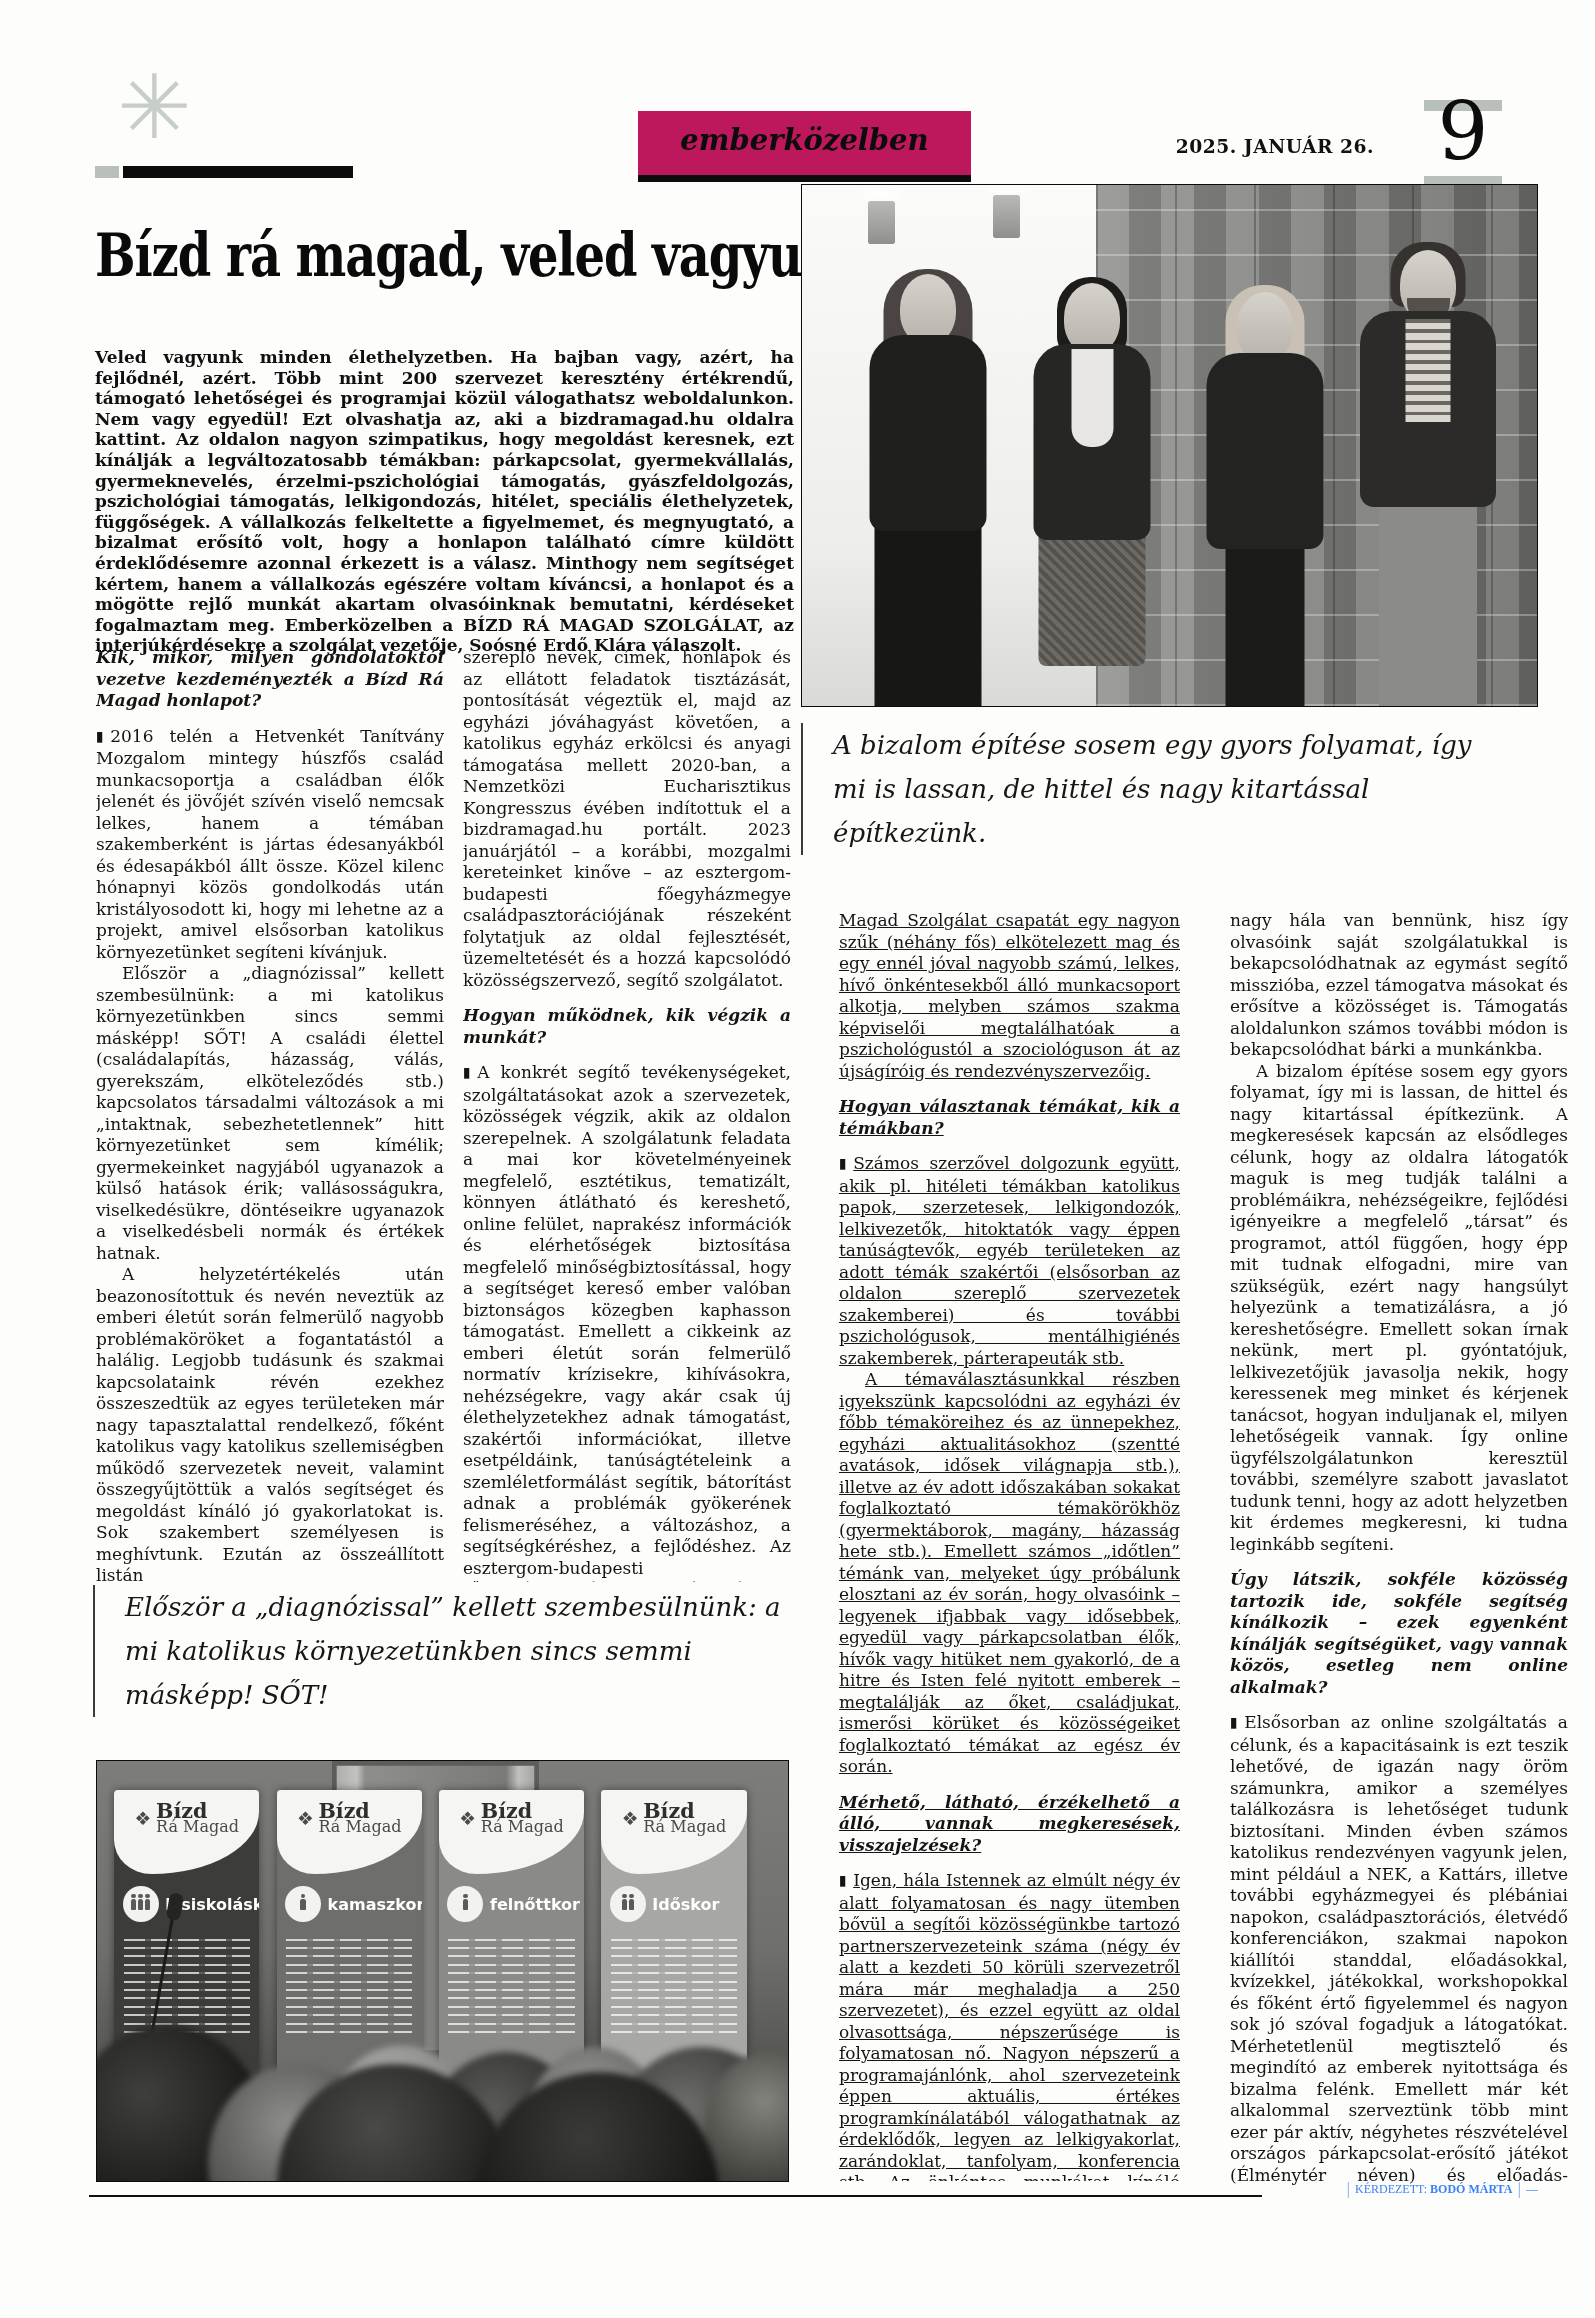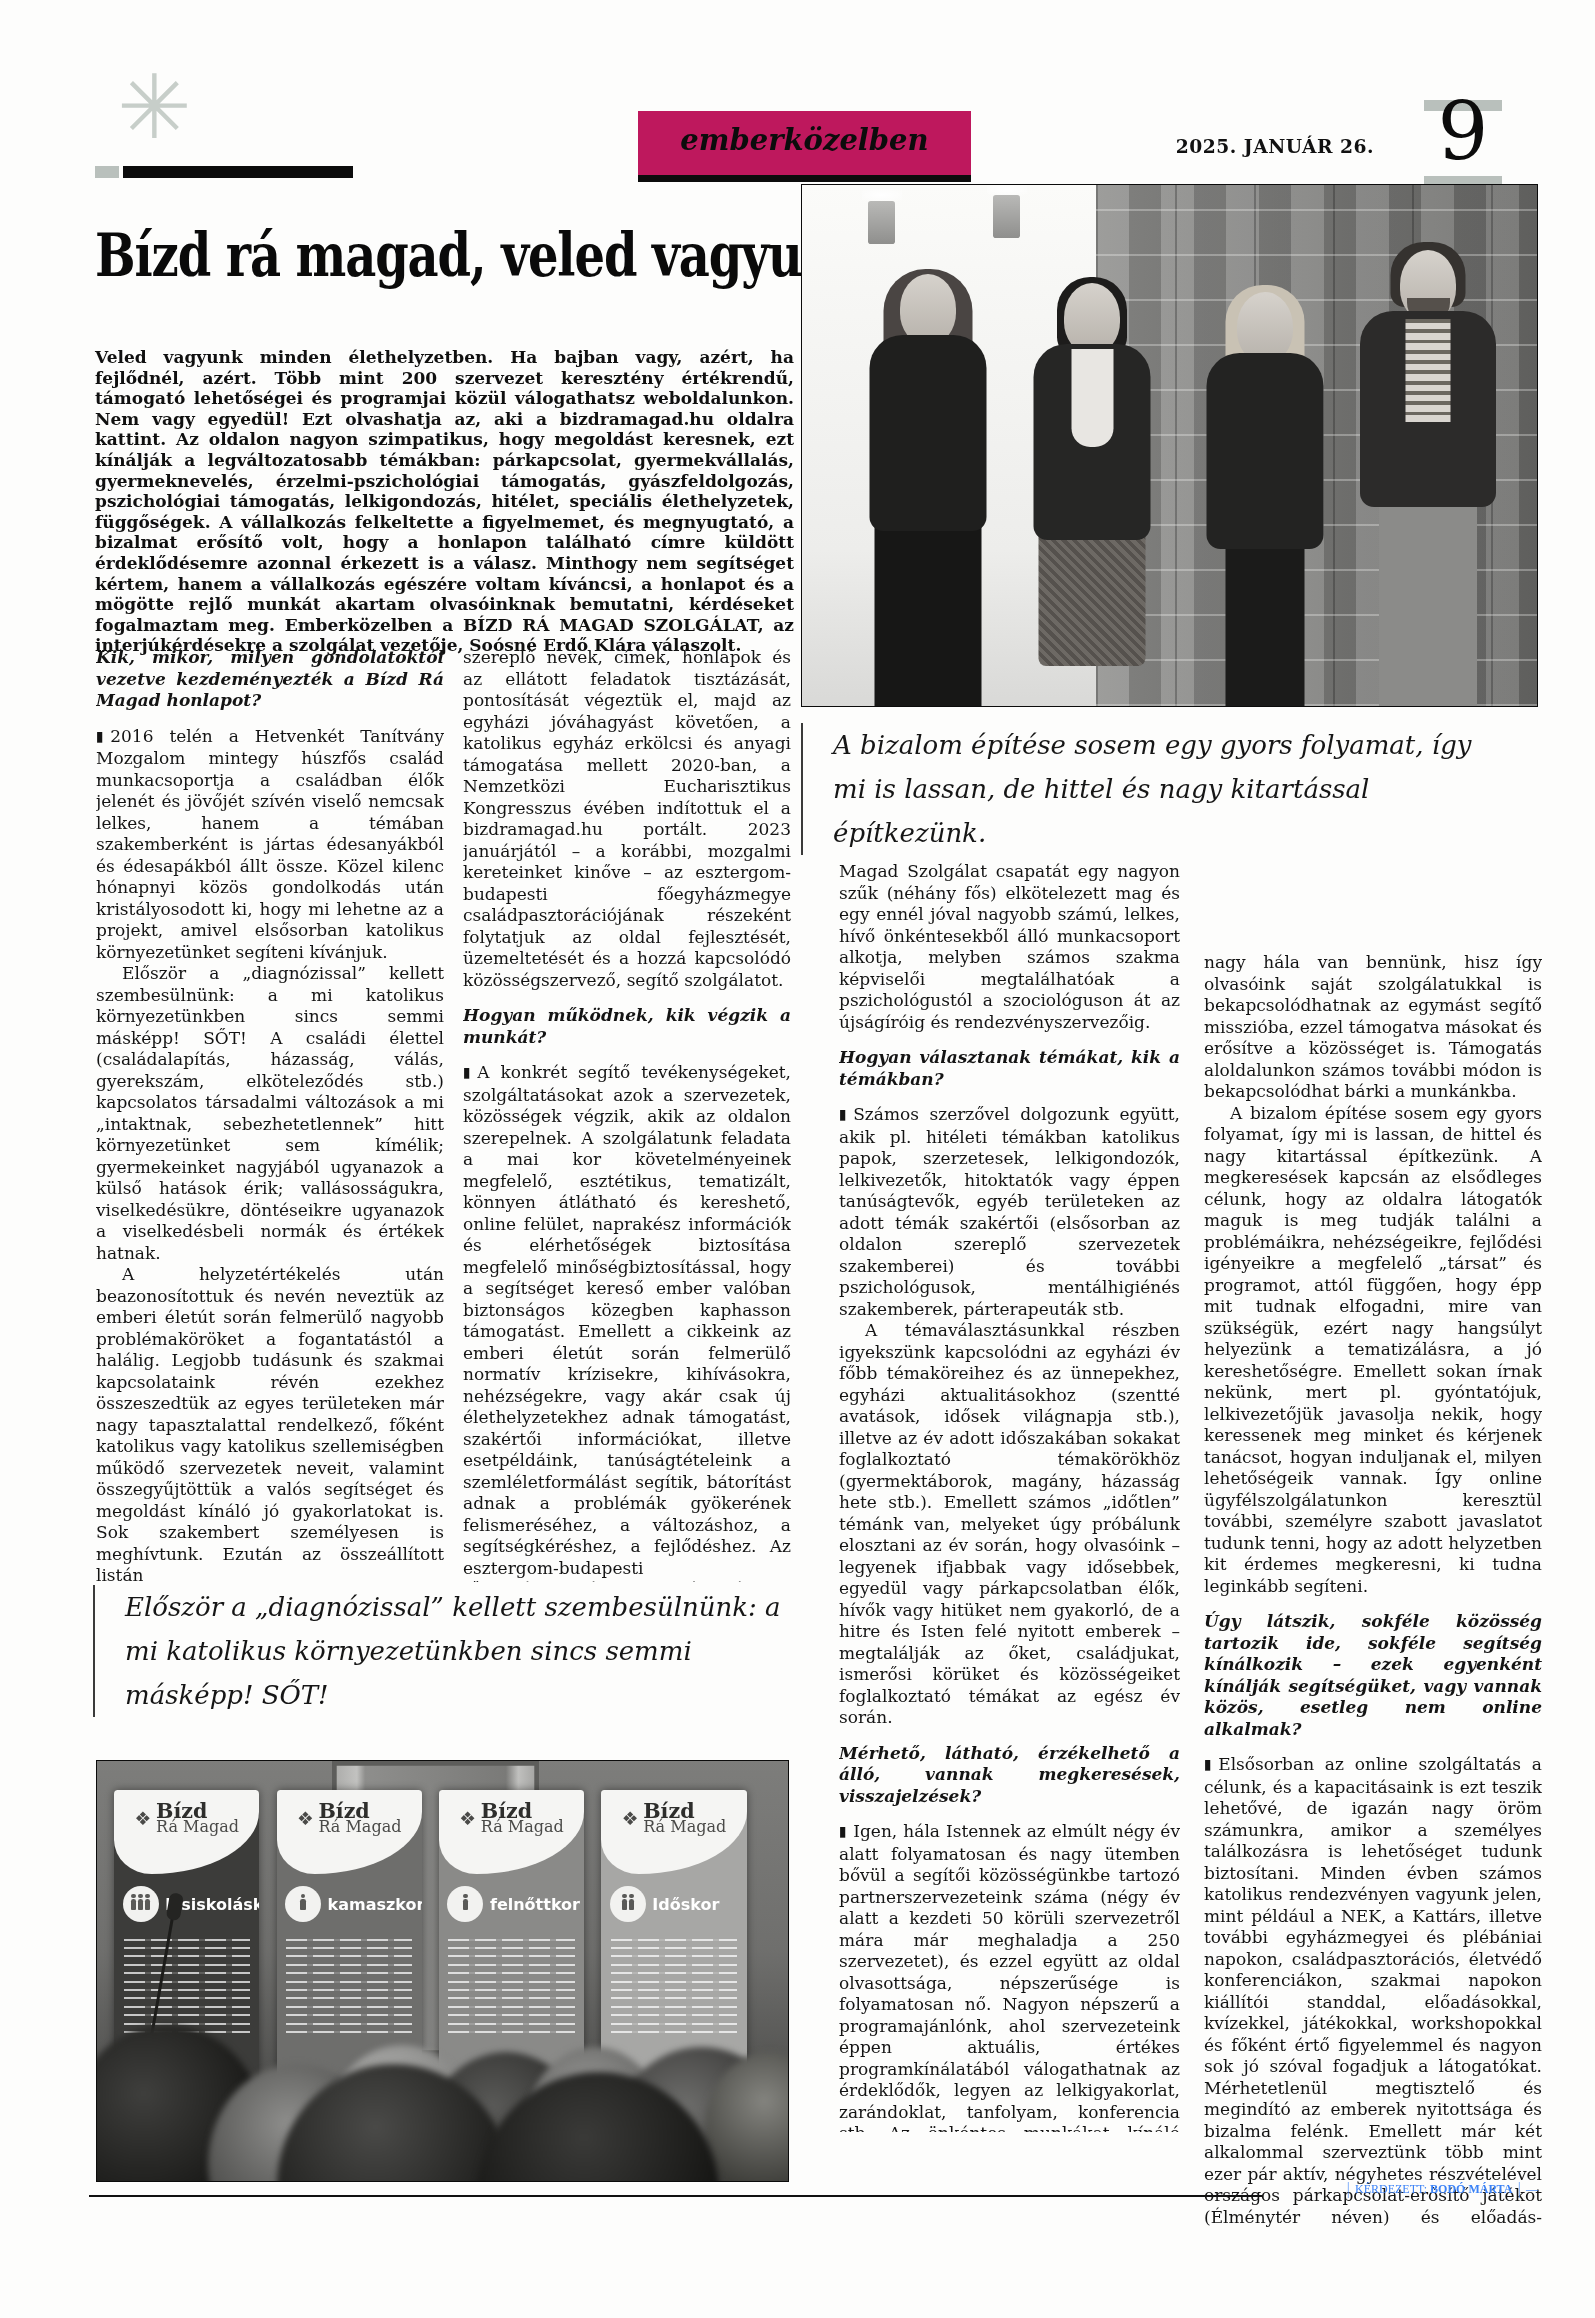--- a/index.html
+++ b/index.html
@@ -69,22 +69,22 @@
 
   
   .col{position:absolute;font-size:17px;line-height:21.5px;text-align:justify;overflow:hidden;}
   .col p{margin:0;}
   .col p.indent{text-indent:26px;}
   .question{font-weight:700;font-style:italic;margin:14px 0 14px 0 !important;}
   .question.first{margin-top:0 !important;}
   .marker{display:inline-block;font-size:14px;margin-right:6.5px;transform:translateY(-0.9px);}
   .col-1{left:96px;top:647px;width:348px;height:935px;}
   .col-2{left:463px;top:647px;width:328px;height:935px;}
-  .col-3{left:839px;top:861px;width:341px;height:1271px;}
-  .col-4{left:1204px;top:910px;width:338px;height:1276px;margin-top:42px;}
+  .col-3{left:839px;top:910px;width:341px;height:1271px;text-decoration:underline;}
+  .col-4{left:1230px;top:910px;width:338px;height:1276px;}
 
   
   .photo-bottom{left:96px;top:1760px;width:693px;height:422px;background:linear-gradient(180deg,#7d7d7b 0%,#6f6f6d 45%,#3a3a38 100%);}
   .door{position:absolute;left:34%;top:0;width:30%;height:70%;background:linear-gradient(90deg,#a9a9a7,#c2c2c0 12%,#8e8e8c 16%,#7a7a78 84%,#c0c0be 90%,#9f9f9d);box-shadow:inset 0 0 0 4.7px #5d5d5b;}
   .banner{position:absolute;top:7%;width:21%;height:80%;border-radius:3.7px;box-shadow:0 0 8.4px rgba(0,0,0,.45);overflow:hidden;}
   .banner.b1{left:2.5%;background:#3c3c3a;}
   .banner.b2{left:26%;background:#6e6e6c;}
   .banner.b3{left:49.5%;background:#8a8a88;}
   .banner.b4{left:73%;background:#a7a7a5;}
   .b-head{position:relative;width:100%;height:25%;background:#f5f5f3;border-radius:0 0 100% 35%/0 0 100% 55%;text-align:center;}

